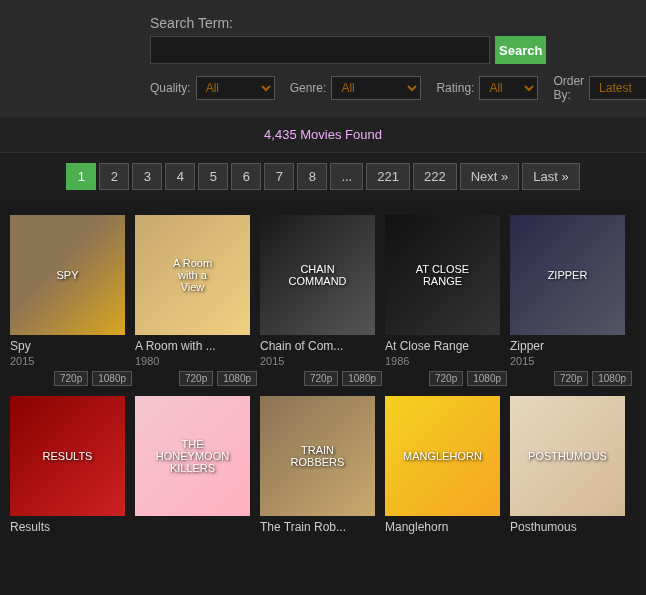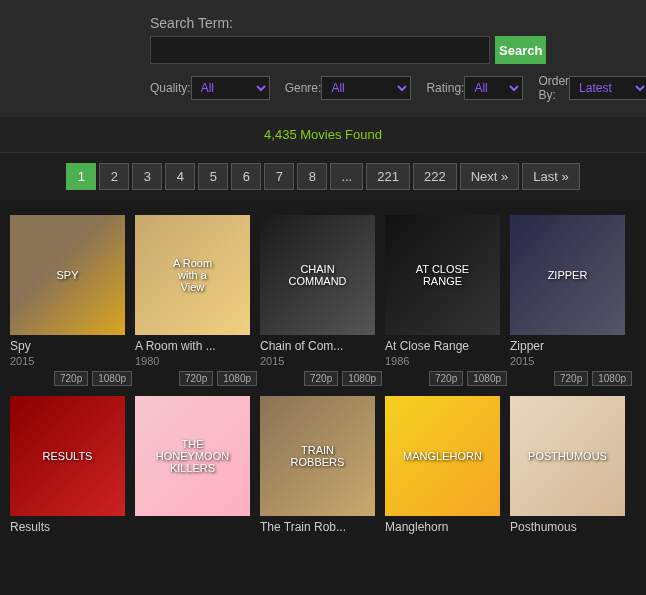--- a/index.html
+++ b/index.html
@@ -45,45 +45,46 @@
       font-weight: bold;
     }
     .filter-row {
       display: flex;
       gap: 15px;
       align-items: center;
     }
     .filter-group {
       display: flex;
       align-items: center;
+      gap: 5px;
     }
     .filter-label {
       color: #aaa;
       font-size: 12px;
     }
     .filter-select {
       background: #1a1a1a;
       border: 1px solid #555;
-      color: #8b5cf6;
+      color: #a16207;
       padding: 2px 18px 2px 5px;
       font-size: 12px;
       height: 24px;
       cursor: pointer;
       appearance: auto;
     }
     .results-header {
       text-align: center;
       padding: 10px;
       color: #aaa;
       font-size: 13px;
       background: #222;
       border-bottom: 1px solid #333;
     }
     .results-count {
-      color: #84cc16;
+      color: #f0abfc;
       margin-top: 20px;
     }
     .pagination {
       display: flex;
       justify-content: center;
       align-items: center;
       gap: 3px;
       padding: 10px;
       background: #1e1e1e;
     }

